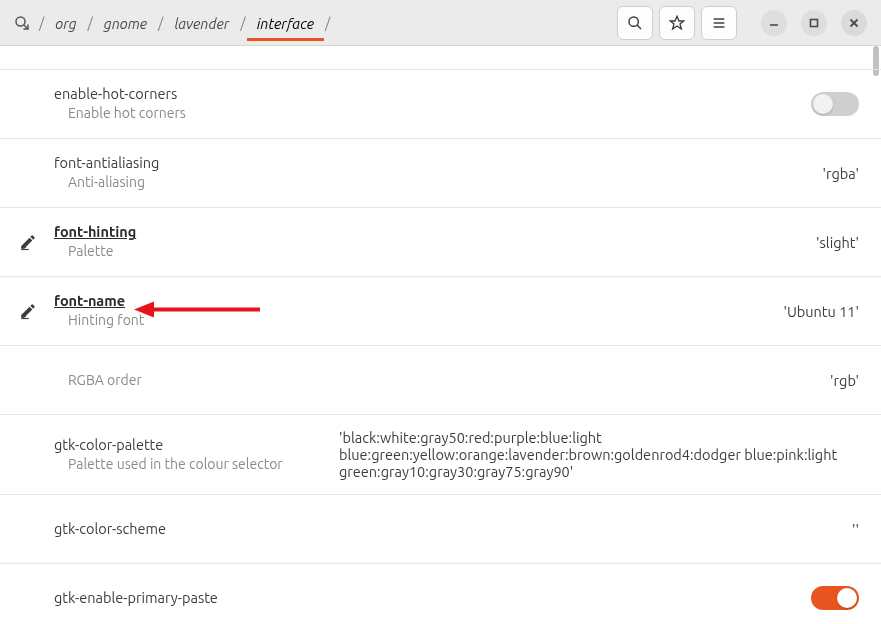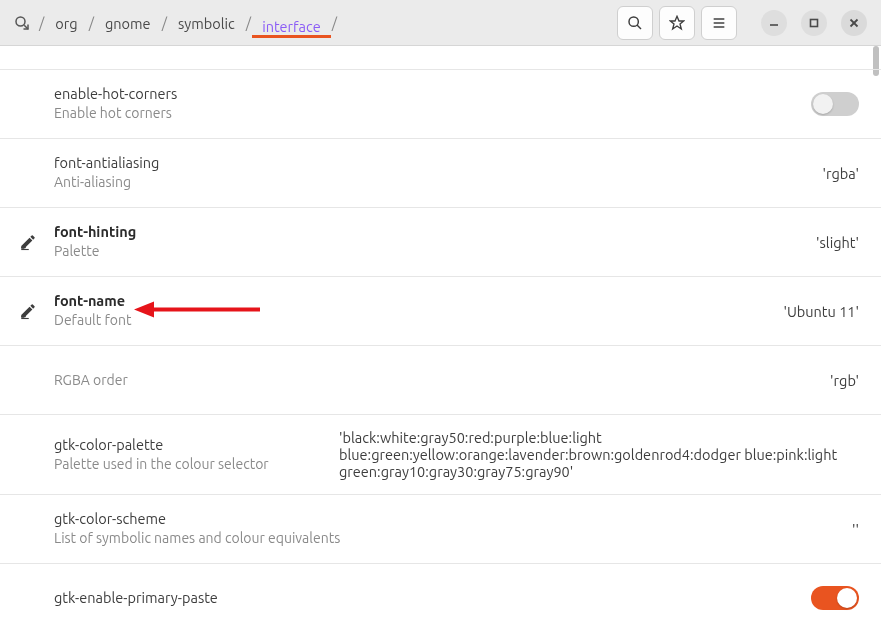--- a/index.html
+++ b/index.html
@@ -37,25 +37,26 @@
   .breadcrumb {
     display: flex;
     align-items: center;
     font-size: 14.5px;
     color: #4a4a4a;
   }
   .crumb {
     padding: 10px 10px 9px 10px;
     cursor: pointer;
     position: relative;
+    font-style: italic;
   }
   .crumb.active {
-    color: #8b5cf6;
+    color: #000000;
     border-bottom: 3px solid #e95420;
-    padding-bottom: 0;
+    padding-bottom: 6px;
   }
   .crumb-sep {
     color: #888;
     padding: 0 1px;
   }
   .titlebar-right {
     margin-left: auto;
     display: flex;
     align-items: center;
     gap: 6px;
@@ -123,25 +124,27 @@
     max-width: 310px;
   }
   .row .keyname {
     font-size: 14.5px;
     color: #3d3d3d;
     line-height: 1.3;
   }
   .row .keyname.bold {
     font-weight: 700;
     color: #2b2b2b;
+    text-decoration: underline;
   }
   .row .keydesc {
     font-size: 14px;
     color: #8a8a8a;
     line-height: 1.3;
+    margin-left: 14px;
   }
   .row .valcol {
     margin-left: auto;
     text-align: right;
     font-size: 14.5px;
     color: #3d3d3d;
     max-width: 520px;
     display: flex;
     align-items: center;
     justify-content: flex-start;
@@ -198,21 +201,21 @@
         <line x1="15" y1="15" x2="20" y2="20"></line>
         <polyline points="20,14 20,20 14,20" stroke-width="2"></polyline>
       </svg>
     </span>
     <div class="breadcrumb">
       <span class="crumb-sep">/</span>
       <span class="crumb">org</span>
       <span class="crumb-sep">/</span>
       <span class="crumb">gnome</span>
       <span class="crumb-sep">/</span>
-      <span class="crumb">symbolic</span>
+      <span class="crumb">lavender</span>
       <span class="crumb-sep">/</span>
       <span class="crumb active">interface</span>
       <span class="crumb-sep">/</span>
     </div>
   </div>
   <div class="titlebar-right">
     <div class="hbtn">
       <svg width="16" height="16" viewBox="0 0 24 24" fill="none" stroke-width="2.2">
         <circle cx="10" cy="10" r="7"></circle>
           <line x1="15" y1="15" x2="21" y2="21"></line>
@@ -306,21 +309,21 @@
       <div class="iconcol">
         <svg width="18" height="18" viewBox="0 0 24 24" fill="#3d3d3d">
           <path d="M3 17.25V21h3.75L17.81 9.94l-3.75-3.75L3 17.25zM20.71 7.04a1 1 0 0 0 0-1.41l-2.34-2.34a1 1 0 0 0-1.41 0l-1.83 1.83 3.75 3.75 1.83-1.83z"></path>
           <path d="M2 22h14v1H2z" fill="none"></path>
           <line x1="3" y1="22" x2="13" y2="22" stroke="#3d3d3d" stroke-width="1.5"></line>
           <line x1="3" y1="19.5" x2="9" y2="19.5" stroke="#3d3d3d" stroke-width="1.5"></line>
         </svg>
       </div>
       <div class="textcol">
         <div class="keyname bold">font-name</div>
-        <div class="keydesc">Default font</div>
+        <div class="keydesc">Hinting font</div>
       </div>
       <div class="valcol">
         <span>'Ubuntu 11'</span>
       </div>
       <div class="arrow-annotation"><svg width="130" height="20" viewBox="0 0 130 20">
           <line x1="20" y1="10" x2="128" y2="10" stroke="#e6141a" stroke-width="4"></line>
           <polygon points="2,10 22,2 22,18" fill="#e6141a"></polygon>
         </svg></div>
     </div>
     <div class="row">
@@ -339,21 +342,20 @@
         <div class="keydesc">Palette used in the colour selector</div>
       </div>
       <div class="valcol leftish">
         <span>'black:white:gray50:red:purple:blue:light blue:green:yellow:orange:lavender:brown:goldenrod4:dodger blue:pink:light green:gray10:gray30:gray75:gray90'</span>
       </div>
     </div>
     <div class="row">
       <div class="iconcol"></div>
       <div class="textcol">
         <div class="keyname">gtk-color-scheme</div>
-        <div class="keydesc">List of symbolic names and colour equivalents</div>
       </div>
       <div class="valcol">
         <span>''</span>
       </div>
     </div>
     <div class="row">
       <div class="iconcol"></div>
       <div class="textcol">
         <div class="keyname">gtk-enable-primary-paste</div>
       </div>

